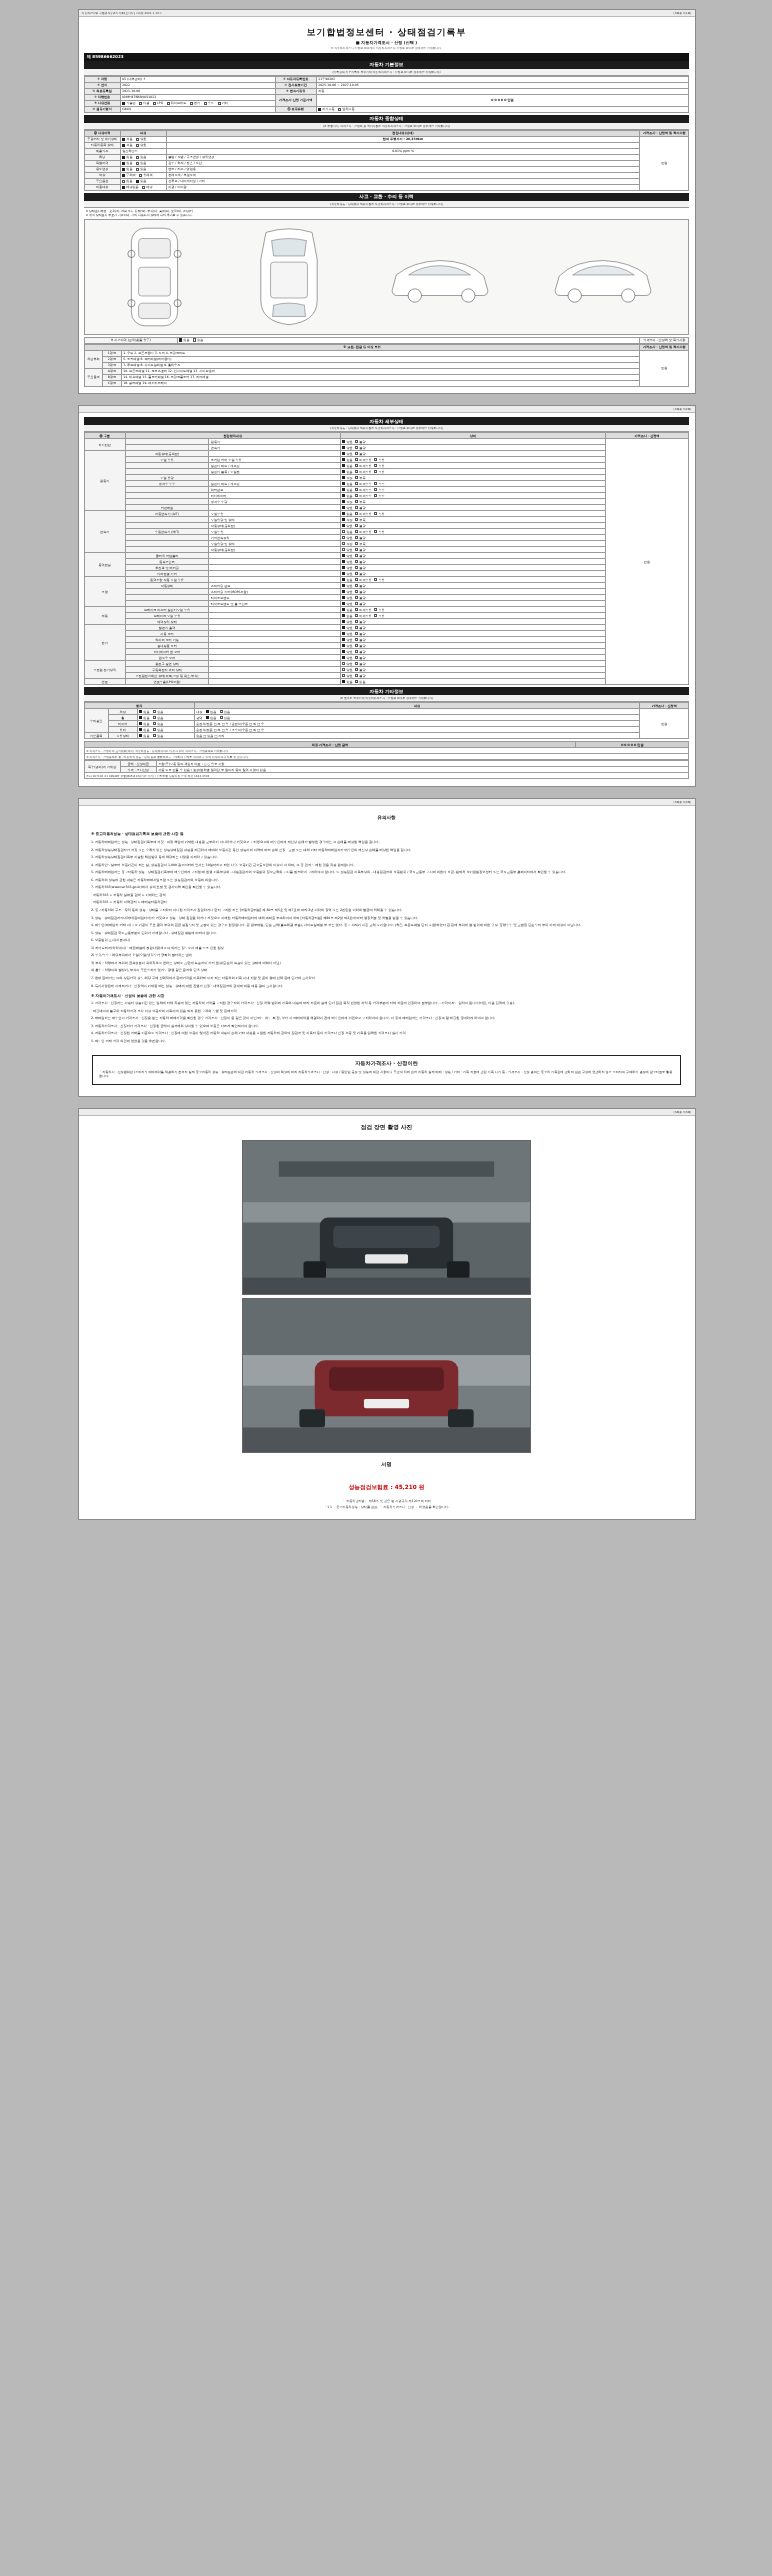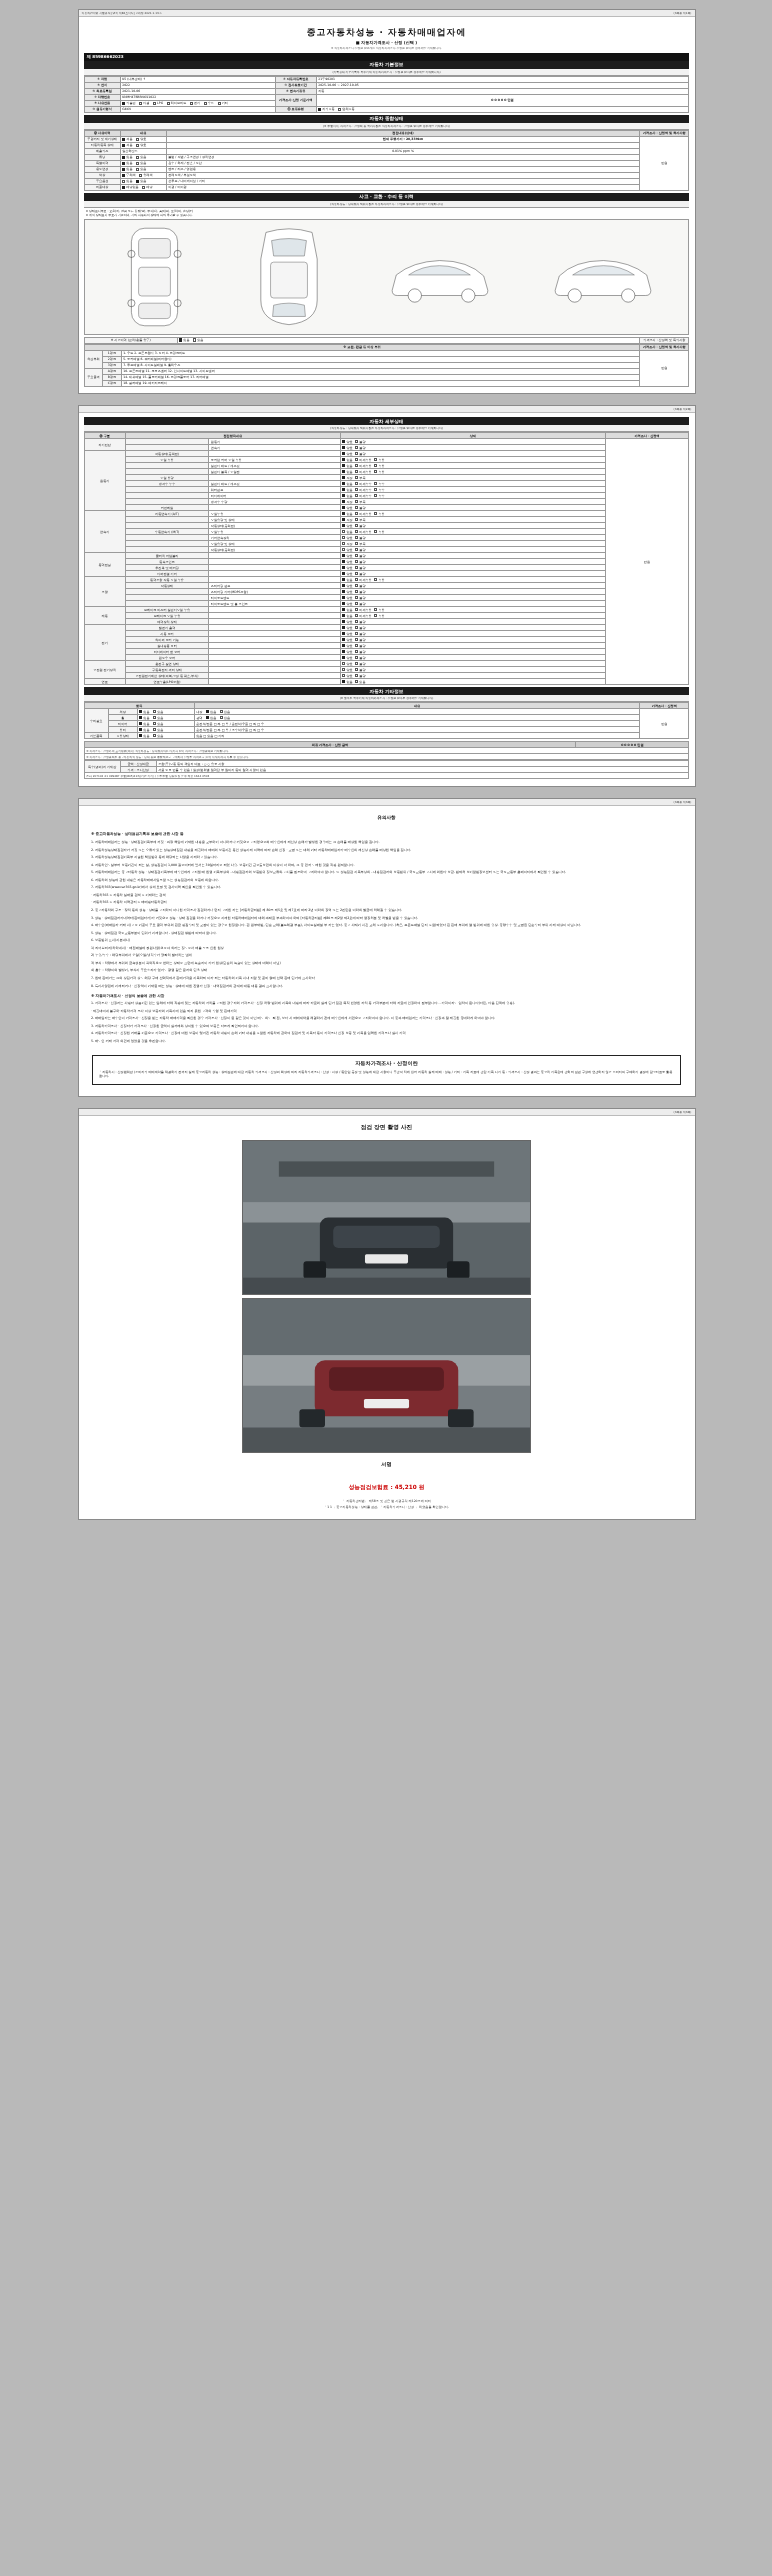--- a/index.html
+++ b/index.html
@@ -67,21 +67,21 @@
 <body>
 
 <div class="page">
 
   <div class="sheet">
     <div class="tinybar">
       <span>자동차관리법 시행규칙 [별지 제82호서식] &lt;개정 2021.1.13.&gt;</span>
       <span>(3쪽중 제1쪽)</span>
     </div>
     <div class="sheet-inner">
-      <div class="doc-title">중고자동차성능 · 자동차매매업자에</div>
+      <div class="doc-title">보기합법정보센터 · 상태점검기록부</div>
       <div class="doc-sub">■ 자동차가격조사 · 산정 (선택 )</div>
       <div class="doc-sub3">※ 자동차가격조사·산정을 받으려는 자동차가격조사·산정을 받아본 경우에만 기재합니다.</div>
       <div class="blackbar">제 85986662023</div>
 
       <div class="sec-title">자동차 기본정보</div>
       <div class="sec-note">(기록상태 기준기록부 특수기재 자동차가격조사 · 산정을 받아본 경우에만 기재합니다)</div>
       <table>
         <tbody>
             <tr>
           <td class="lbl" style="width:36px">① 차명</td>

